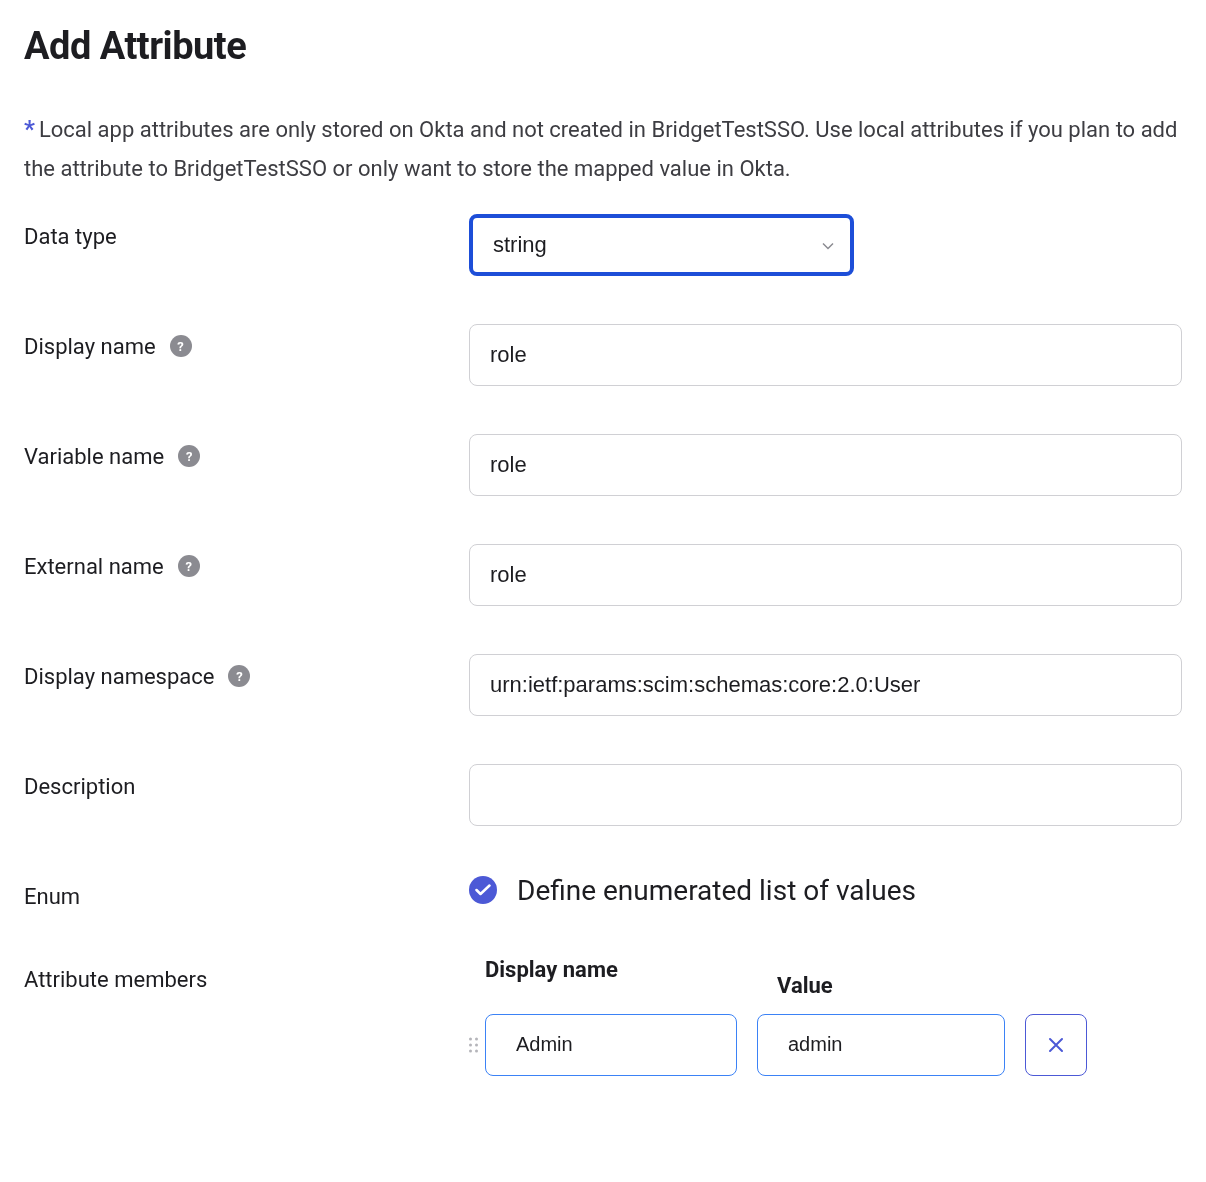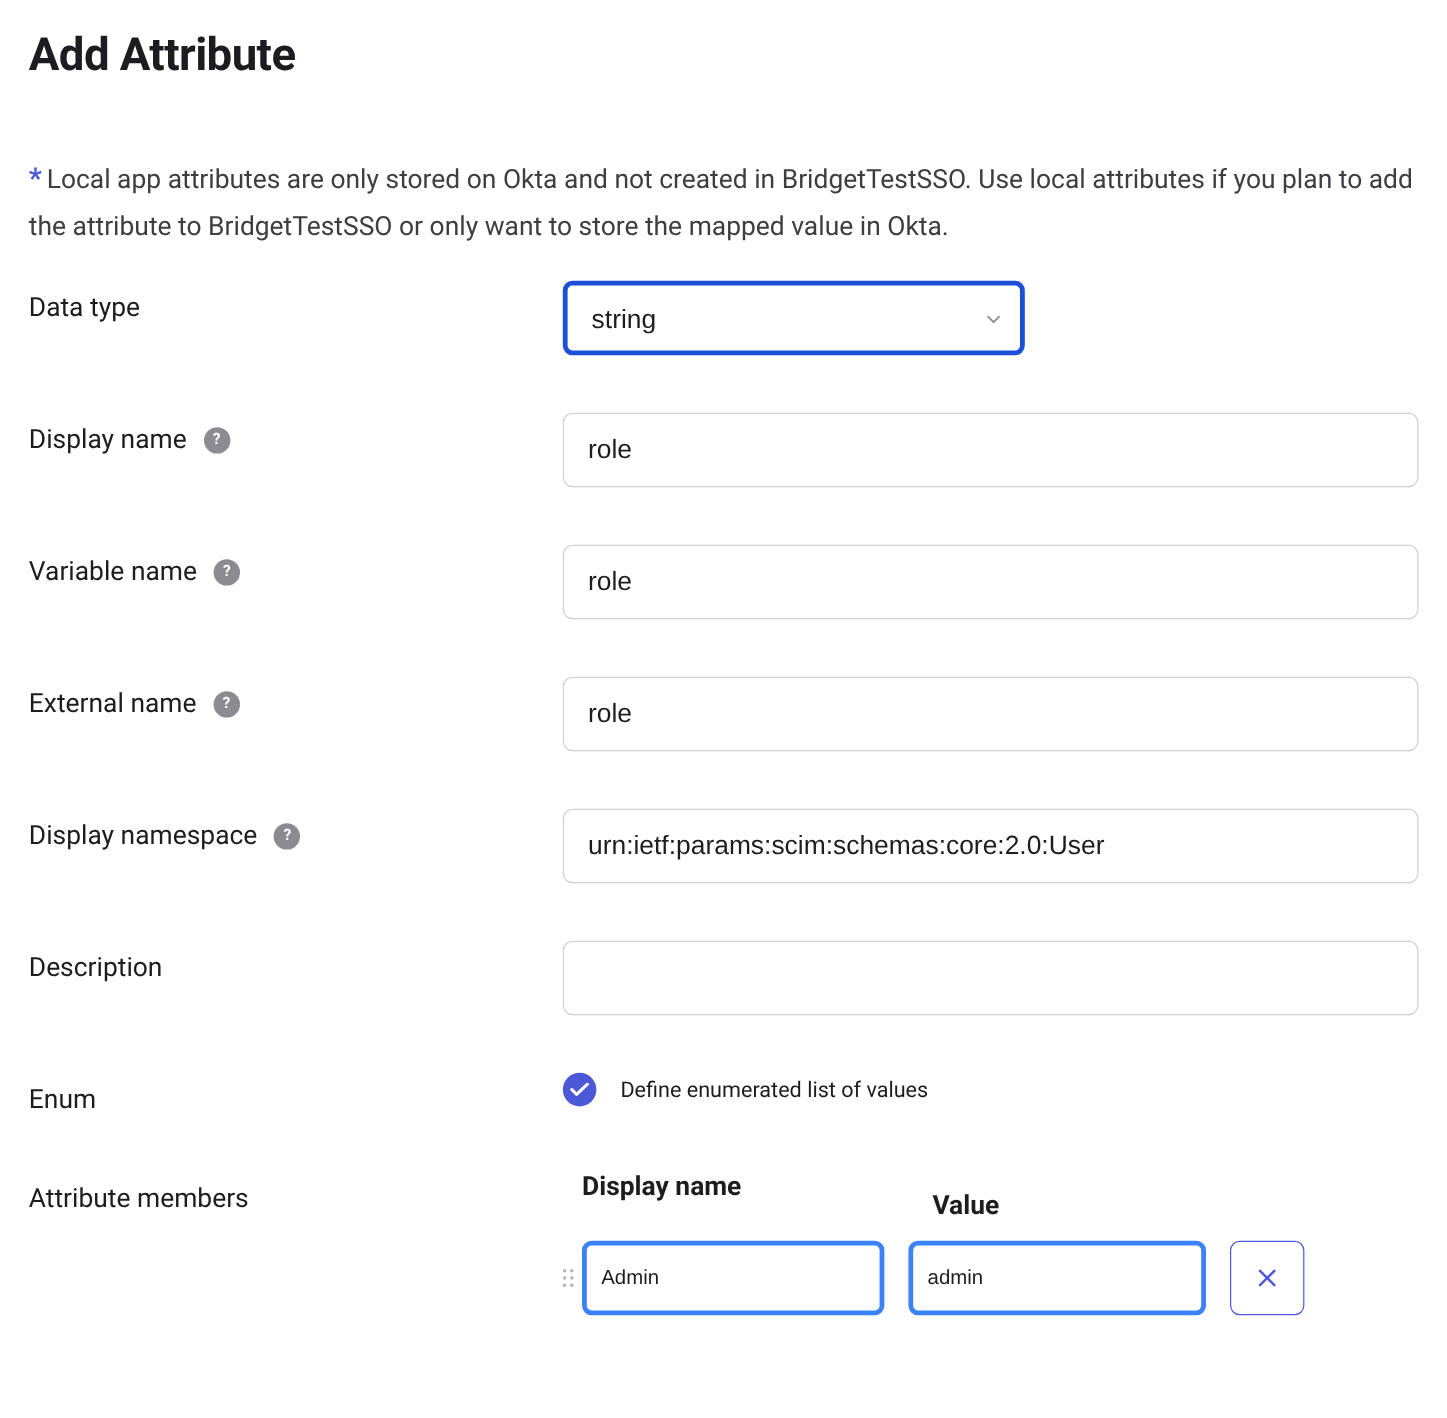--- a/index.html
+++ b/index.html
@@ -6,21 +6,21 @@
     body {
       font-family: -apple-system, BlinkMacSystemFont, "Segoe UI", Roboto, Helvetica, Arial, sans-serif;
       background: #fff;
       color: #1d1d21;
       padding: 24px;
       width: 1206px;
     }
     h1.page-title {
       font-size: 38px;
       font-weight: 700;
-      margin-bottom: 60px;
+      margin-bottom: 40px;
       letter-spacing: -0.5px;
     }
     .info-text {
       font-size: 22px;
       line-height: 1.75;
       color: #3d3d42;
       margin-bottom: 25px;
     }
     .asterisk {
       color: #4c59d6;
@@ -106,21 +106,21 @@
       border-radius: 50%;
       background: #4c59d6;
       display: inline-flex;
       align-items: center;
       justify-content: center;
       cursor: pointer;
       flex-shrink: 0;
     }
     .checkbox svg { display: block; }
     .checkbox-label {
-      font-size: 18px;
+      font-size: 28px;
       color: #1d1d21;
     }
     .members-header {
       display: flex;
       gap: 20px;
       margin-bottom: 16px;
       padding-left: 16px;
     }
     .members-header .col {
       font-size: 22px;
@@ -143,25 +143,25 @@
       color: #b5b5ba;
       cursor: grab;
       display: flex;
       flex-direction: column;
       gap: 3px;
     }
     .drag-handle .dotrow { display: flex; gap: 3px; }
     .drag-handle .dot { width: 3px; height: 3px; border-radius: 50%; background: #b5b5ba; }
     input.member-input {
       height: 62px;
-      border: 4px solid #3b82f6;
+      border: 1px solid #3b82f6;
       border-radius: 8px;
       background: #fff;
-      font-size: 17px;
-      padding: 0 12px;
+      font-size: 20px;
+      padding: 0 30px;
       color: #1d1d21;
     }
     input.member-input.display { width: 252px; }
     input.member-input.value { width: 248px; }
     .remove-btn {
       width: 62px;
       height: 62px;
       border: 1.5px solid #4c59d6;
       border-radius: 8px;
       background: #fff;

